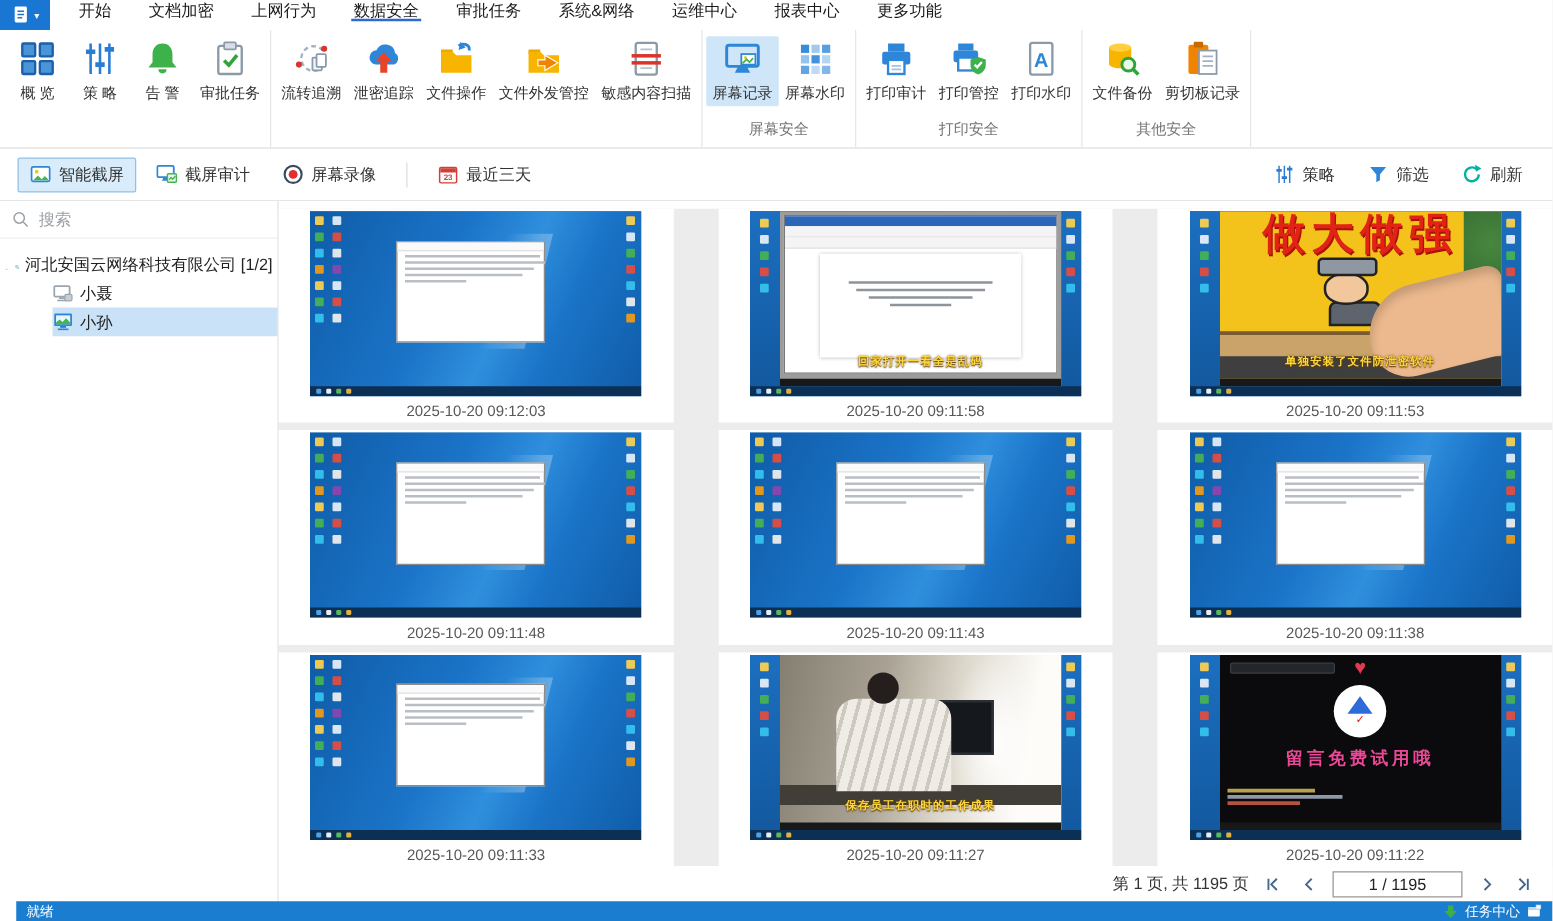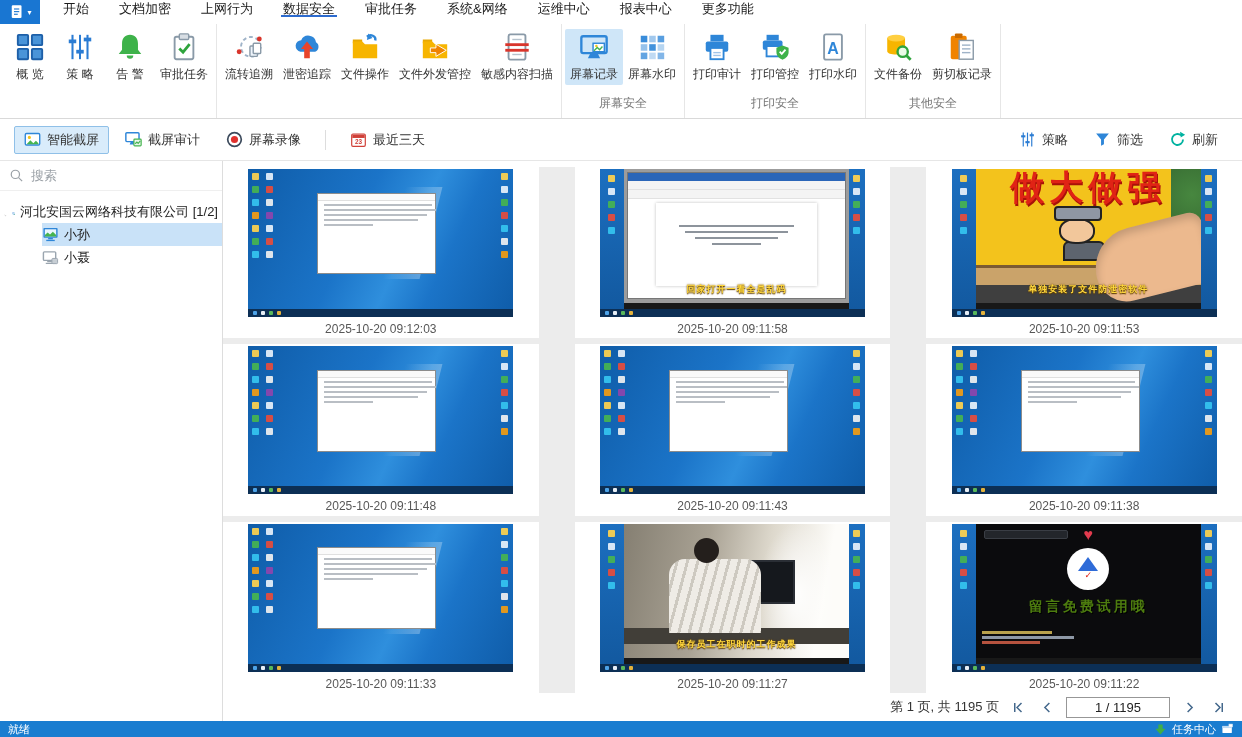--- a/index.html
+++ b/index.html
@@ -55,21 +55,21 @@
   .thumb { width:265px; height:148px; position:relative; overflow:hidden; flex:none; background:#1669b8;text-decoration:underline; }
   .caption { font-size:12px; color:#575757; }
 
   
   .pagination { height:28px; flex:none; display:flex; align-items:center; justify-content:flex-end; gap:9px; padding-right:14px; font-size:13px; color:#333; background:#fff; }
   .pg-btn { width:20px; height:20px; display:flex; align-items:center; justify-content:center; cursor:pointer; }
   .pg-btn svg { width:15px; height:15px; }
   .pg-input { width:104px; height:21px; border:1px solid #979797; text-align:center; font-size:13px; color:#222; font-family:inherit; outline:none; }
 
   
-  .statusbar { height:16px; flex:none; background:#1a7dd0; color:#fff; font-size:11px; display:flex; align-items:center; justify-content:space-between; padding:0 8px; }
+  .statusbar { height:16px; flex:none; background:#1a7dd0; color:#fff; font-size:11px; display:flex; align-items:center; justify-content:space-between; padding:0 8px;margin-left:13px; }
   .sb-right { display:flex; align-items:center; gap:5px; }
   .sb-right svg { width:13px; height:13px; }
 
   
   .scene { position:absolute; inset:0; }
   .beam { position:absolute; left:55%; top:12%; width:14%; height:62%; background:linear-gradient(to right, rgba(255,255,255,0), rgba(255,255,255,.28)); transform:skewX(-14deg); }
   .dsk { background:linear-gradient(115deg,#0f5ca8 0%,#1b74c8 40%,#2f8fdd 58%,#1b74c8 72%,#0f5ca8 100%); }
   .iconsL { position:absolute; left:4px; top:4px; display:grid; grid-template-columns:8px 8px; gap:6px; }
   .iconsR { position:absolute; right:4px; top:4px; display:grid; grid-template-columns:8px; gap:6px; }
   .dico { width:7px; height:7px; border-radius:1px; display:block; opacity:.92; }
@@ -109,21 +109,21 @@
   .pBody { position:absolute; left:20%; top:25%; width:92px; height:74px; border-radius:16px 16px 0 0; background:repeating-linear-gradient(105deg,#efece6 0 7px,#cdc9c0 7px 10px); z-index:1; }
   .mon1 { position:absolute; right:24%; top:26%; width:58px; height:44px; background:#15181d; border:2px solid #2a2e35; }
   .mon2 { position:absolute; right:43%; top:38%; width:44px; height:32px; background:#28425e; border:2px solid #1a1d22; }
   .deskO { position:absolute; bottom:20px; left:0; right:0; height:16px; background:#413e38; }
 
   .drk { background:#0b0b0d; }
   .heart { position:absolute; top:3px; left:50%; transform:translateX(-50%); color:#e23b4e; font-size:16px; line-height:1; }
   .logoCirc { position:absolute; top:24px; left:50%; transform:translateX(-50%); width:42px; height:42px; background:#fff; border-radius:50%; display:flex; flex-direction:column; align-items:center; justify-content:center; }
   .logoTri { width:0; height:0; border-left:10px solid transparent; border-right:10px solid transparent; border-bottom:14px solid #2e6bd8; }
   .logoChk { color:#e02315; font-size:9px; font-weight:bold; line-height:1; }
-  .dhead { position:absolute; top:74px; left:0; right:0; text-align:center; color:#4d7c0f; font-weight:800; font-size:14px; letter-spacing:3px; text-shadow:1px 1px 0 #000; }
+  .dhead { position:absolute; top:74px; left:0; right:0; text-align:center; color:#ec4899; font-weight:800; font-size:14px; letter-spacing:3px; text-shadow:1px 1px 0 #000; }
   .dlines { position:absolute; left:6px; bottom:20px; }
   .dlines i { display:block; height:3px; margin-top:2px; }
   .searchPill { position:absolute; left:8px; top:6px; width:84px; height:9px; background:#23262b; border:1px solid #3a3e45; border-radius:2px; }
 </style>
 </head>
 <body>
 
 <div class="app">
 
   <div class="menubar">
@@ -415,38 +415,38 @@
               </svg></span>
             <span class="nicon"><svg viewBox="0 0 18 18">
                 <rect x="1" y="2.5" width="10" height="7.5" rx="1" fill="#fff" stroke="#2e86d8" stroke-width="1.5"></rect>
                 <rect x="6.5" y="5.5" width="10" height="7.5" rx="1" fill="#fff" stroke="#2e86d8" stroke-width="1.5"></rect>
                 <line x1="11.5" y1="13" x2="11.5" y2="15" stroke="#2e86d8" stroke-width="1.5"></line>
                 <line x1="8.5" y1="15.7" x2="14.5" y2="15.7" stroke="#2e86d8" stroke-width="1.5"></line>
                 <circle cx="15.2" cy="14.2" r="2.4" fill="#3eb24a"></circle>
               </svg></span>
             <span class="tlabel">河北安国云网络科技有限公司  [1/2]</span>
           </div>
+          <div class="tnode" style="margin-left:42px">
+            <span class="nicon"><svg viewBox="0 0 18 18">
+                <rect x="1.5" y="3" width="13" height="9" rx="1" fill="#fff" stroke="#9aa5af" stroke-width="1.5"></rect>
+                <rect x="5.5" y="12.5" width="5" height="1.5" fill="#9aa5af"></rect>
+                <rect x="4" y="14.6" width="8" height="1.3" fill="#9aa5af"></rect>
+                <rect x="10.5" y="10" width="6" height="5.5" rx="1" fill="#c7ced4" stroke="#9aa5af"></rect>
+              </svg></span>
+            <span class="tlabel">小聂</span>
+          </div>
           <div class="tnode selected" style="margin-left:42px">
             <span class="nicon"><svg viewBox="0 0 18 18">
                 <rect x="1.5" y="2" width="15" height="10.5" rx="1" fill="#2e86d8"></rect>
                 <rect x="3" y="3.5" width="12" height="7.5" fill="#eaf6ff"></rect>
                 <path d="M3 9.5l3-2.5 2.5 2 3-3 3.5 3.5V11H3z" fill="#46b450"></path>
                 <rect x="6.5" y="12.5" width="5" height="1.6" fill="#2e86d8"></rect>
                 <rect x="4.5" y="14.6" width="9" height="1.4" fill="#2e86d8"></rect>
               </svg></span>
             <span class="tlabel">小孙</span>
-          </div>
-          <div class="tnode" style="margin-left:42px">
-            <span class="nicon"><svg viewBox="0 0 18 18">
-                <rect x="1.5" y="3" width="13" height="9" rx="1" fill="#fff" stroke="#9aa5af" stroke-width="1.5"></rect>
-                <rect x="5.5" y="12.5" width="5" height="1.5" fill="#9aa5af"></rect>
-                <rect x="4" y="14.6" width="8" height="1.3" fill="#9aa5af"></rect>
-                <rect x="10.5" y="10" width="6" height="5.5" rx="1" fill="#c7ced4" stroke="#9aa5af"></rect>
-              </svg></span>
-            <span class="tlabel">小聂</span>
           </div>
         </div>
     </aside>
 
     <main class="main">
       <div class="grid" id="grid">
           <div class="cell">
             <div class="thumb">
               <div class="scene dsk">
                 <div class="beam"></div>

